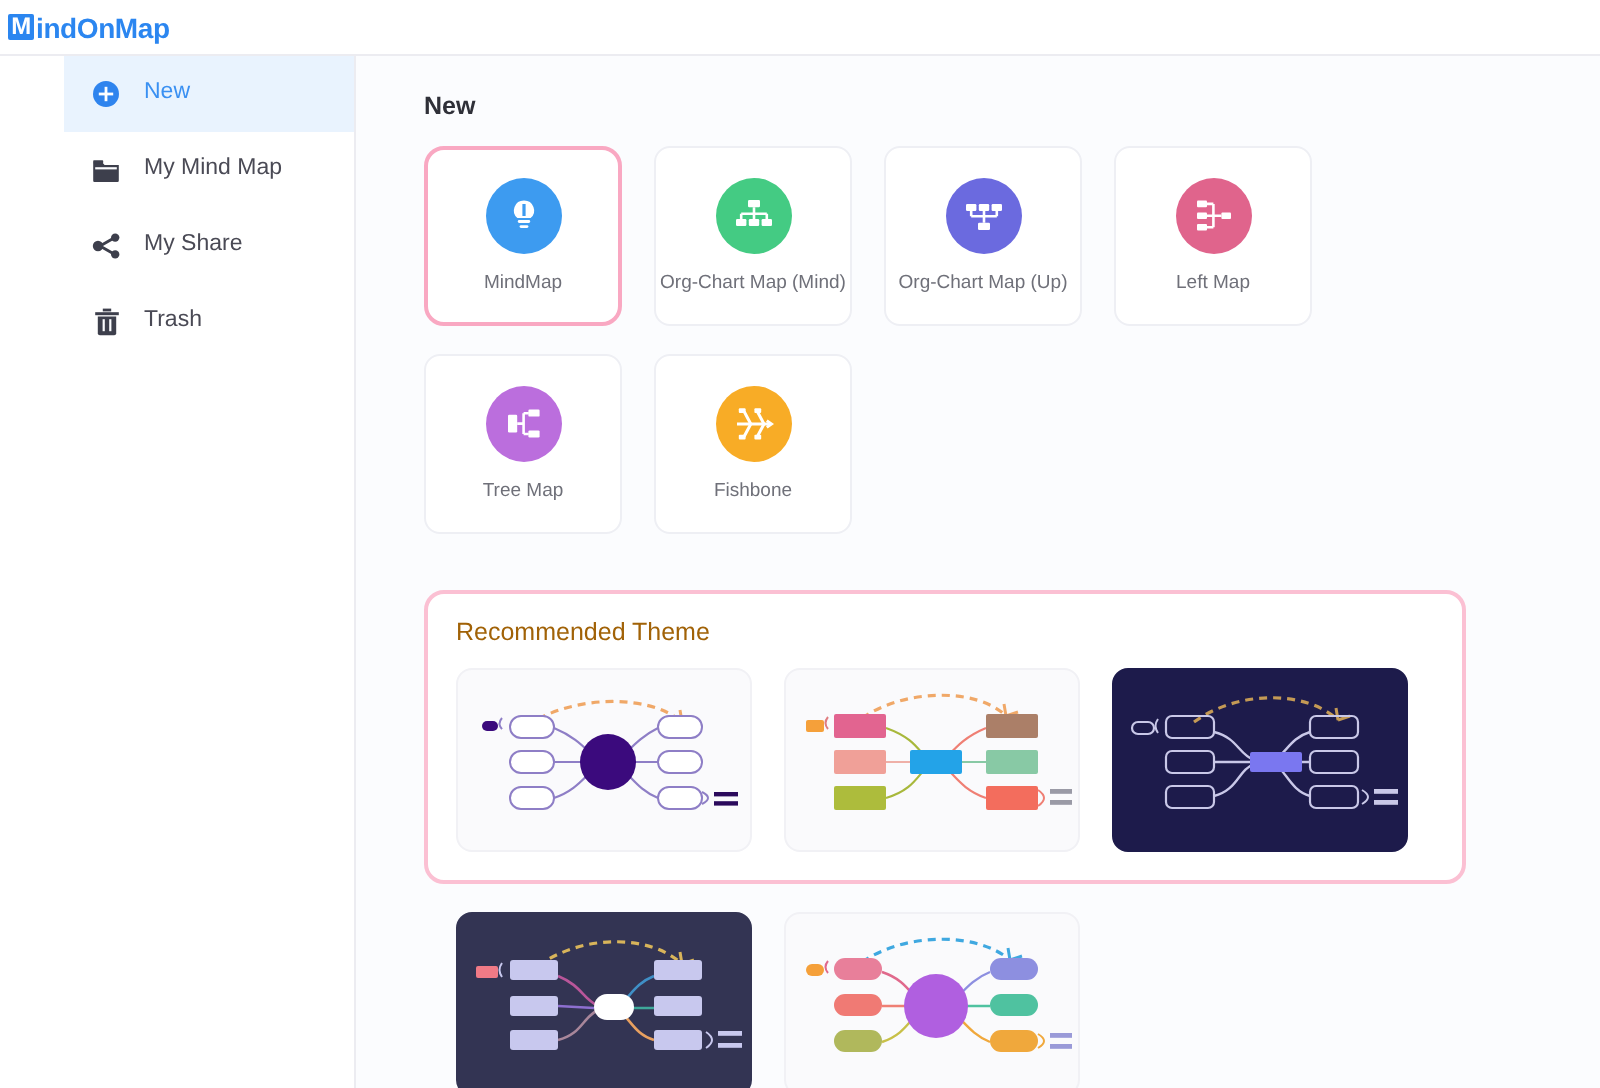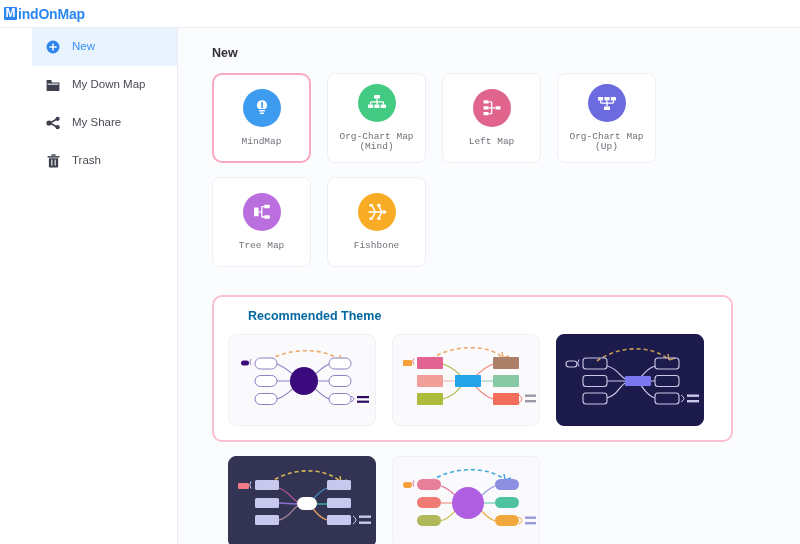--- a/index.html
+++ b/index.html
@@ -76,29 +76,29 @@
   }
   .tcard.selected {
     border:2px solid #f9a8c2; border-radius:10px;
     box-shadow:0 0 0 1px #fff inset;
   }
   .tcircle {
     width:38px; height:38px; border-radius:50%;
     display:flex; align-items:center; justify-content:center;
     margin-bottom:10px;
   }
-  .tlabel { font-size:9.5px; color:#6f7079; text-align:center; line-height:1.1;font-family:Liberation Mono, monospace; }
+  .tlabel { font-size:9.5px; color:#6f7079; text-align:center; line-height:1.1; }
 
   
   .rec-wrap {
     margin-top:28px; width:521px;
     border:2px solid #fbc0d3; border-radius:10px;
     background:#fff; padding:12px 14px 14px 14px;
   }
-  .rec-title { font-size:12.5px; font-weight:bold; color:#0369a1; margin-bottom:11px;margin-left:20px; }
+  .rec-title { font-size:12.5px; font-weight:normal; color:#a16207; margin-bottom:11px; }
   .theme-row { display:flex; gap:16px; }
   .theme-card {
     width:148px; height:92px; border-radius:8px;
     background:#fafafc; border:1px solid #f1f1f5;
     position:relative; overflow:hidden; cursor:pointer;
   }
   .theme-card.dark { background:#1d1b4b; border-color:#1d1b4b; }
 
   .theme-row2 { display:flex; gap:16px; margin-top:14px; padding-left:16px; }
   .theme-card-lg {
@@ -140,21 +140,21 @@
       </div>
 
       <div class="nav-item">
         <span class="nav-ico">
           <svg width="14" height="13" viewBox="0 0 14 13">
               <path d="M0.6 2.2h4.6l1.1 1.3H13.4V11.4a0.6 0.6 0 0 1-0.6 0.6H1.2a0.6 0.6 0 0 1-0.6-0.6Z" fill="#3d3f4c"></path>
               <rect x="0.6" y="1.1" width="5" height="1.6" rx="0.4" fill="#3d3f4c"></rect>
               <rect x="1.6" y="4.6" width="10.8" height="1.1" fill="#fbfcfe"></rect>
             </svg>
         </span>
-        <span class="nav-label">My Down Map</span>
+        <span class="nav-label">My Mind Map</span>
       </div>
 
       <div class="nav-item">
         <span class="nav-ico">
           <svg width="15" height="14" viewBox="0 0 15 14">
               <path d="M4 7 L11 3 M4 7 L11 11" stroke="#3d3f4c" stroke-width="1.5"></path>
               <circle cx="3" cy="7" r="2.6" fill="#3d3f4c"></circle>
               <circle cx="11.6" cy="2.8" r="2.1" fill="#3d3f4c"></circle>
               <circle cx="11.6" cy="11.2" r="2.1" fill="#3d3f4c"></circle>
             </svg>
@@ -203,43 +203,43 @@
                   <path d="M11 5.6v3.3 M4.6 8.9h12.8 M4.6 8.9v2.6 M11 8.9v2.6 M17.4 8.9v2.6" stroke="#fff" stroke-width="1.3" fill="none"></path>
                   <rect x="2" y="11.5" width="5.2" height="3.5" rx="0.6" fill="#fff"></rect>
                   <rect x="8.4" y="11.5" width="5.2" height="3.5" rx="0.6" fill="#fff"></rect>
                   <rect x="14.8" y="11.5" width="5.2" height="3.5" rx="0.6" fill="#fff"></rect>
                 </svg>
             </div>
             <div class="tlabel">Org-Chart Map (Mind)</div>
           </div>
 
           <div class="tcard">
+            <div class="tcircle" style="background:#6b6adf">
+              <svg width="22" height="20" viewBox="0 0 22 20">
+                  <rect x="2" y="4" width="5.2" height="3.5" rx="0.6" fill="#fff"></rect>
+                  <rect x="8.4" y="4" width="5.2" height="3.5" rx="0.6" fill="#fff"></rect>
+                  <rect x="14.8" y="4" width="5.2" height="3.5" rx="0.6" fill="#fff"></rect>
+                  <path d="M4.6 7.5v2.6 M11 7.5v2.6 M17.4 7.5v2.6 M4.6 10.1h12.8 M11 10.1v3.3" stroke="#fff" stroke-width="1.3" fill="none"></path>
+                  <rect x="8" y="13.4" width="6" height="3.6" rx="0.6" fill="#fff"></rect>
+                </svg>
+            </div>
+            <div class="tlabel">Org-Chart Map (Up)</div>
+          </div>
+
+          <div class="tcard">
             <div class="tcircle" style="background:#e0648c">
               <svg width="22" height="20" viewBox="0 0 22 20">
                   <rect x="2.5" y="2.3" width="5" height="3.3" rx="0.5" fill="#fff"></rect>
                   <rect x="2.5" y="8.2" width="5" height="3.3" rx="0.5" fill="#fff"></rect>
                   <rect x="2.5" y="14" width="5" height="3.3" rx="0.5" fill="#fff"></rect>
                   <path d="M7.5 3.95h3.2 M7.5 9.85h3.2 M7.5 15.65h3.2 M10.7 3.95v11.7 M10.7 9.85h4" stroke="#fff" stroke-width="1.3" fill="none"></path>
                   <rect x="14.7" y="8.2" width="4.8" height="3.3" rx="0.5" fill="#fff"></rect>
                 </svg>
             </div>
             <div class="tlabel">Left Map</div>
-          </div>
-
-          <div class="tcard">
-            <div class="tcircle" style="background:#6b6adf">
-              <svg width="22" height="20" viewBox="0 0 22 20">
-                  <rect x="2" y="4" width="5.2" height="3.5" rx="0.6" fill="#fff"></rect>
-                  <rect x="8.4" y="4" width="5.2" height="3.5" rx="0.6" fill="#fff"></rect>
-                  <rect x="14.8" y="4" width="5.2" height="3.5" rx="0.6" fill="#fff"></rect>
-                  <path d="M4.6 7.5v2.6 M11 7.5v2.6 M17.4 7.5v2.6 M4.6 10.1h12.8 M11 10.1v3.3" stroke="#fff" stroke-width="1.3" fill="none"></path>
-                  <rect x="8" y="13.4" width="6" height="3.6" rx="0.6" fill="#fff"></rect>
-                </svg>
-            </div>
-            <div class="tlabel">Org-Chart Map (Up)</div>
           </div>
 
 
         </div>
 
         <div class="card-row">
 
           <div class="tcard">
             <div class="tcircle" style="background:#bb6edd">
               <svg width="22" height="20" viewBox="0 0 22 20">

